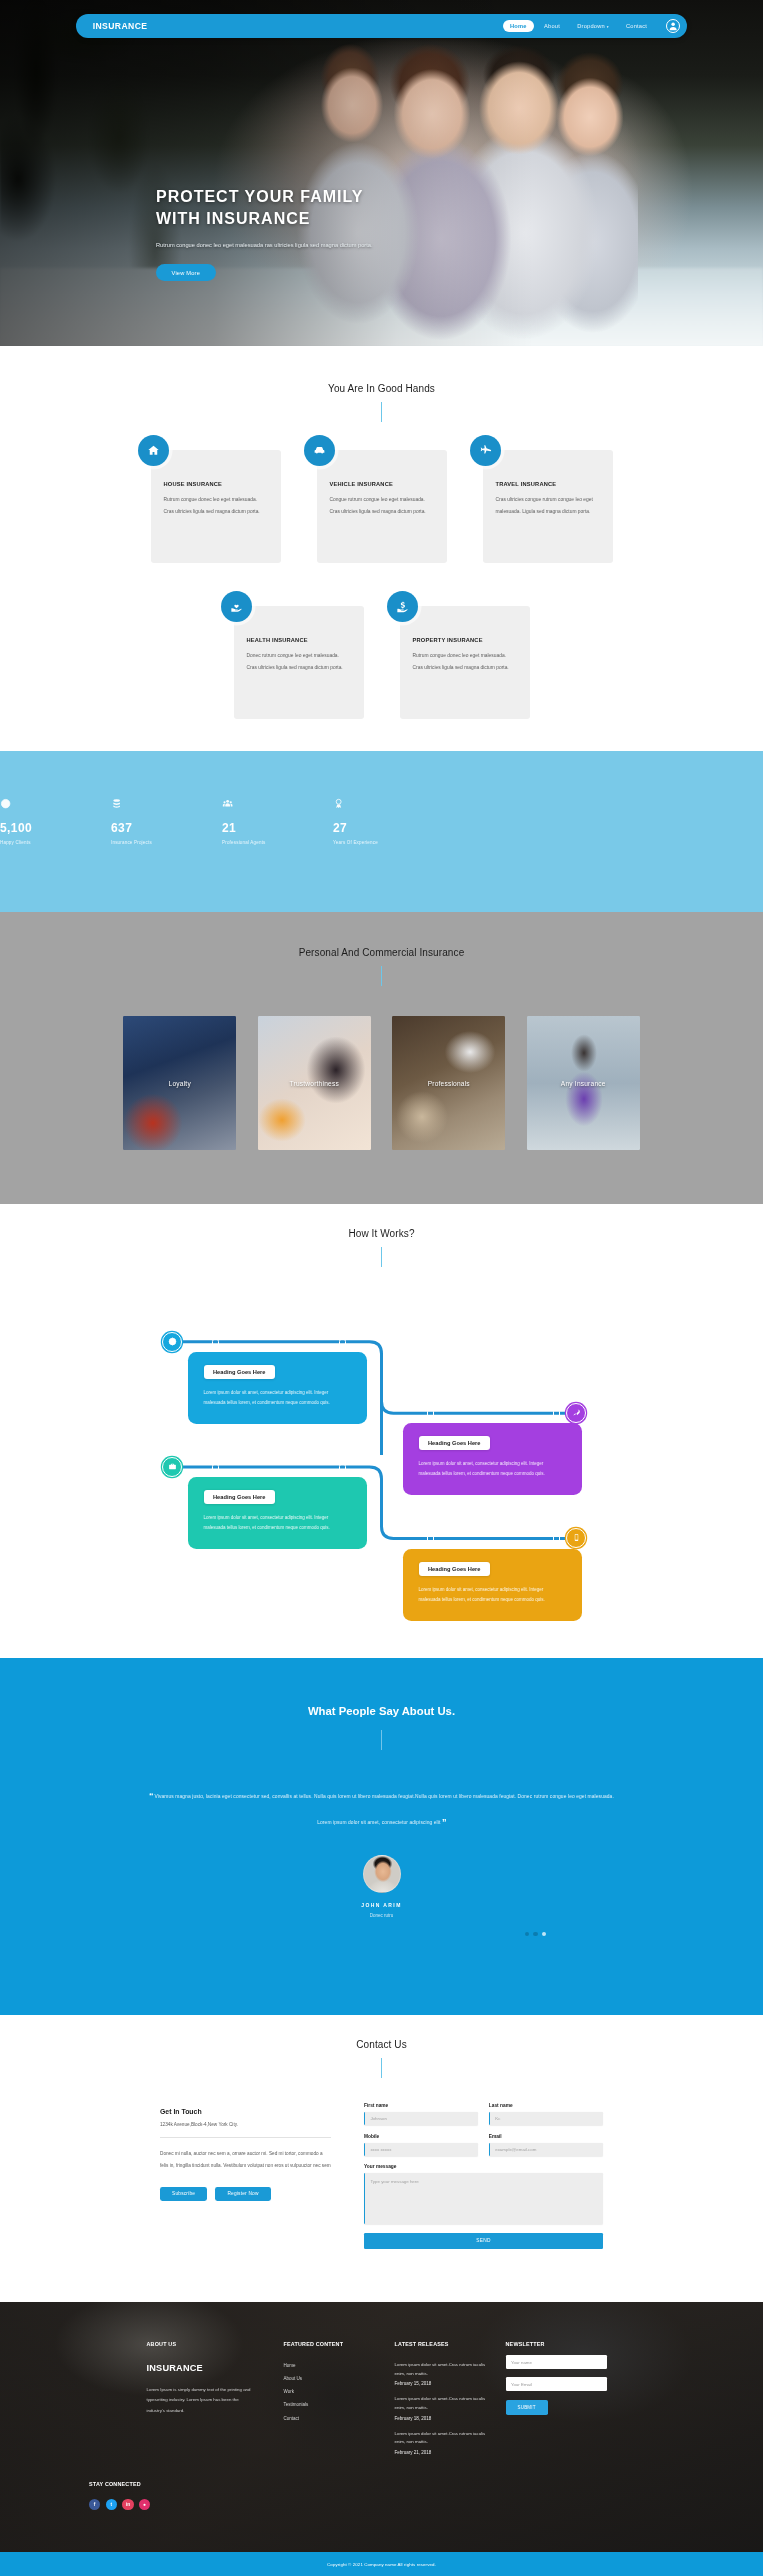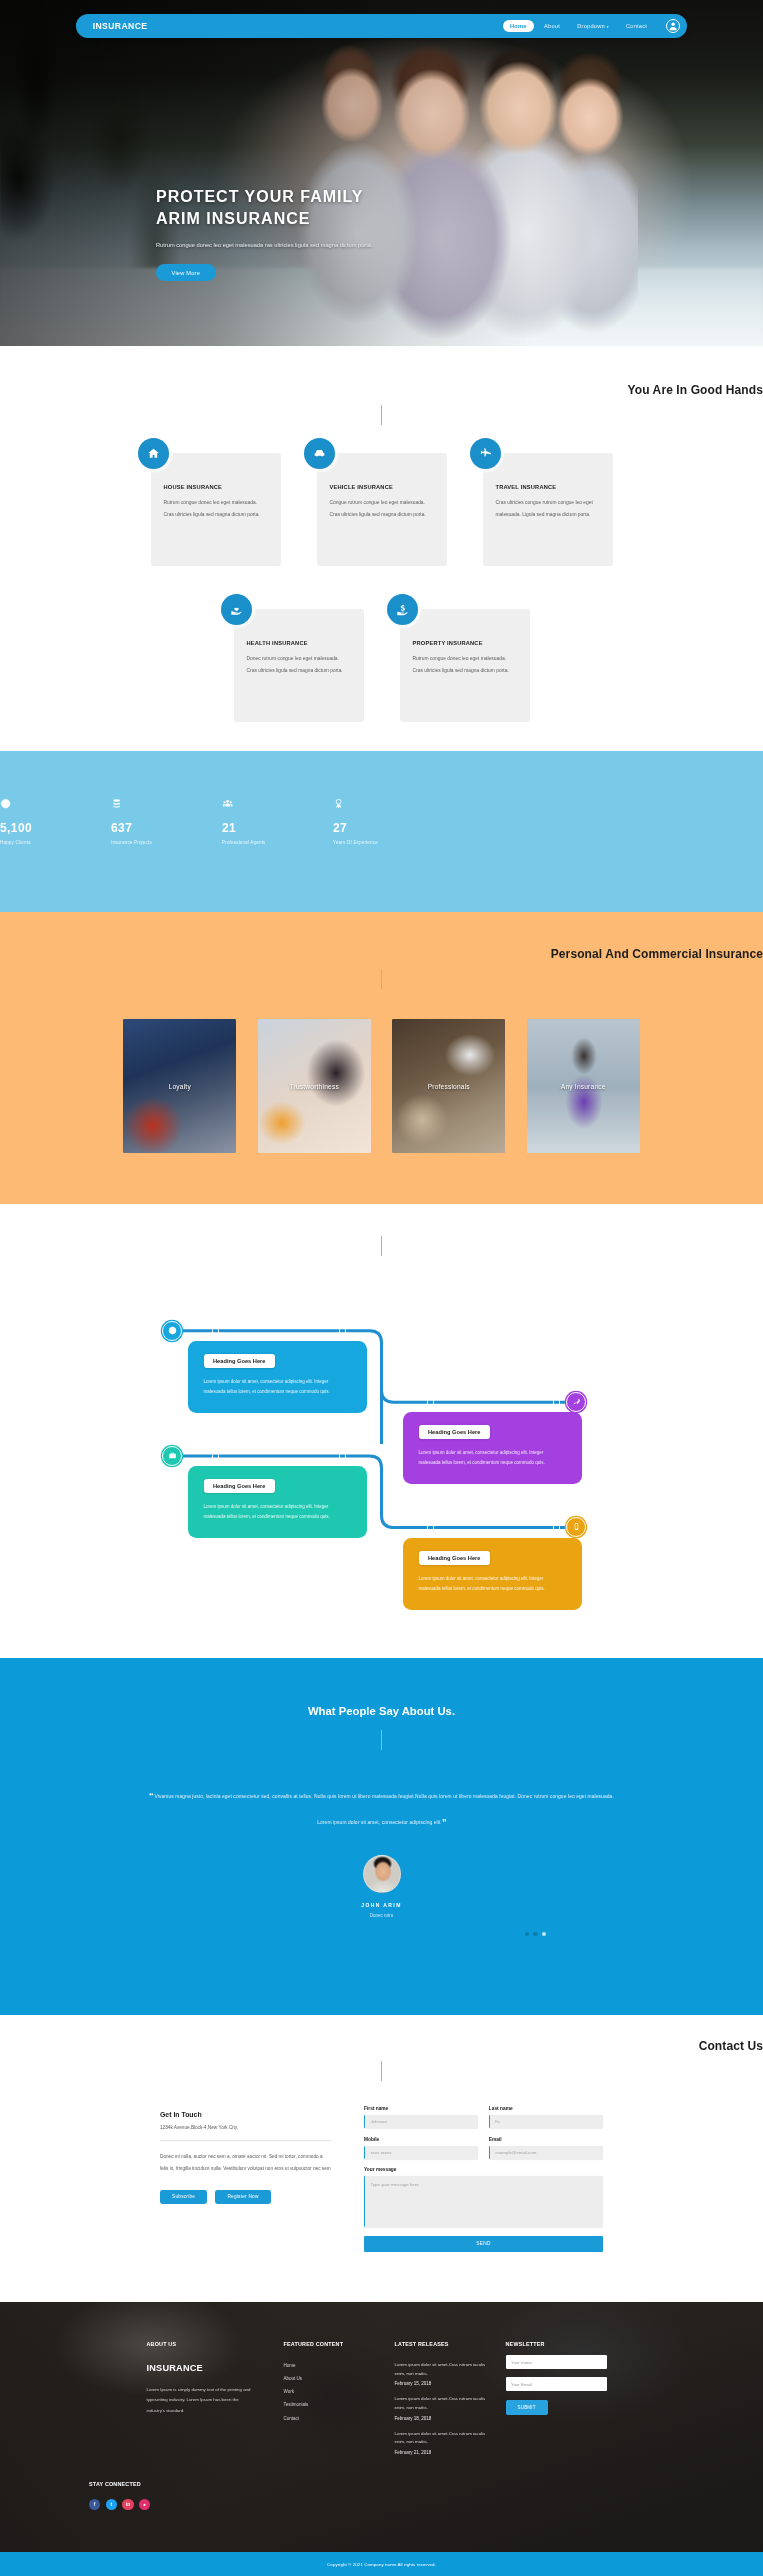--- a/index.html
+++ b/index.html
@@ -87,21 +87,21 @@
     color:#e8eef1;font-size:5.7px;line-height:2.1;margin-top:10.7px;width:310px;
     text-shadow:0 0.6px 2.4px rgba(0,0,0,.5);
   }
   .btn-view{
     display:inline-block;margin-top:12px;background:#1a9ad6;color:#fff;
     font-size:5.7px;padding:5.4px 15.5px;border-radius:9.5px;letter-spacing:0.2px;
   }
 
   
   .sec-head{text-align:center;}
-  .sec-head h2{font-size:12px;font-weight:bold;color:#1d1d1d;letter-spacing:0.1px;text-align:right;}
+  .sec-head h2{font-size:10px;font-weight:normal;color:#1d1d1d;letter-spacing:0.1px;}
   .sec-rule{width:1.2px;height:20px;background:#6cc7ea;margin:8.3px auto 0;}
 
   
   .services{position:absolute;left:0;top:346px;width:763px;height:405px;background:#fff;}
   .services .sec-head{padding-top:37px;}
   .cards-row{display:flex;justify-content:center;gap:36px;margin-top:27.4px;}
   .card{
     width:130px;min-height:113px;background:#efefef;border-radius:3px;
     padding:31px 13px 14.3px;position:relative;
   }
@@ -117,21 +117,21 @@
 
   
   .stats{position:absolute;left:0;top:751px;width:763px;height:161px;background:#79c9e8;}
   .stats-inner{display:flex;justify-content:flex-start;gap:0;padding-top:47px;}
   .stat{width:111px;text-align:left;}
   .stat svg{width:11.3px;height:11.3px;fill:#fff;opacity:.95;}
   .stat .num{color:#fff;font-size:12px;font-weight:bold;margin-top:9.5px;letter-spacing:0.4px;}
   .stat .lbl{color:#eaf7fd;font-size:4.5px;margin-top:4.8px;letter-spacing:0.2px;}
 
   
-  .gallery{position:absolute;left:0;top:912px;width:763px;height:292px;background:#fdba74;}
+  .gallery{position:absolute;left:0;top:912px;width:763px;height:292px;background:#a3a3a3;}
   .gallery .sec-head{padding-top:35px;}
   .gal-row{display:flex;justify-content:center;gap:21.5px;margin-top:30px;}
   .gal{
     width:113px;height:134px;position:relative;border-radius:1.2px;overflow:hidden;
   }
   .gal .ov{
     position:absolute;inset:0;display:flex;align-items:center;justify-content:center;
     color:#fff;font-size:6.6px;letter-spacing:0.2px;text-shadow:0 0.6px 2.4px rgba(0,0,0,.55);
   }
   .g1{background:
@@ -283,21 +283,21 @@
               <circle cx="12" cy="8.5" r="3.4"></circle>
               <path d="M5 20c0-4 3.2-6.2 7-6.2S19 16 19 20z"></path>
             </svg>
         </div>
       </div>
     </div>
 
     <div class="herotext">
       <h1>
         <span>PROTECT YOUR FAMILY</span><br>
-        <span>ARIM INSURANCE</span>
+        <span>WITH INSURANCE</span>
       </h1>
       <p>Rutrum congue donec leo eget malesuada ras ultricies ligula sed magna dictum porta.</p>
       <div class="btn-view">View More</div>
     </div>
   </div>
 
   <div class="services">
     <div class="sec-head">
       <h2>You Are In Good Hands</h2>
       <div class="sec-rule"></div>
@@ -417,20 +417,21 @@
         <div class="ov">Professionals</div>
       </div>
       <div class="gal g4">
         <div class="ov">Any Insurance</div>
       </div>
     </div>
   </div>
 
   <div class="how">
     <div class="sec-head">
+      <h2>How It Works?</h2>
       <div class="sec-rule"></div>
     </div>
 
     <div class="tl">
       <svg class="tl-svg" width="763" height="334" viewBox="0 0 1280 560">
         <path d="M300 85 H620 Q640 85 640 105 V185 Q640 205 660 205 H960" fill="none" stroke="#1f8fd0" stroke-width="5"></path>
         <path d="M300 295 H620 Q640 295 640 315 V395 Q640 415 660 415 H960" fill="none" stroke="#1f8fd0" stroke-width="5"></path>
         <path d="M640 105 V275" fill="none" stroke="#1f8fd0" stroke-width="5"></path>
       </svg>
 

